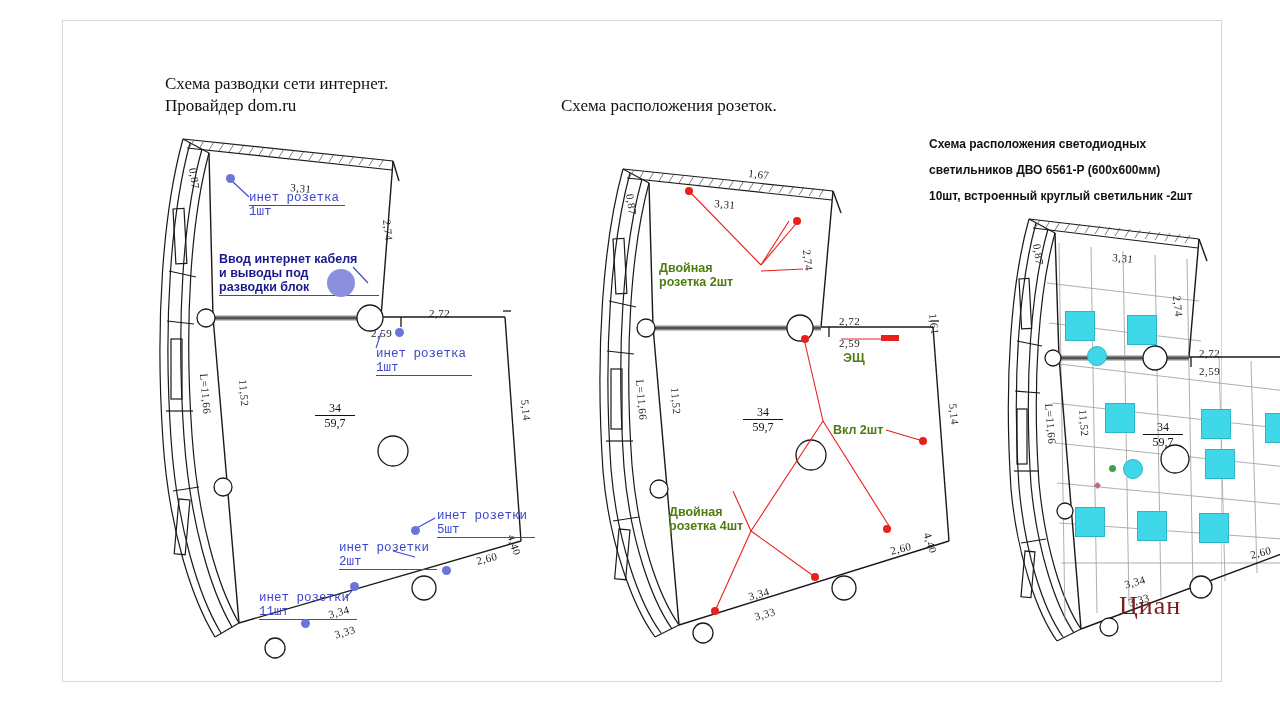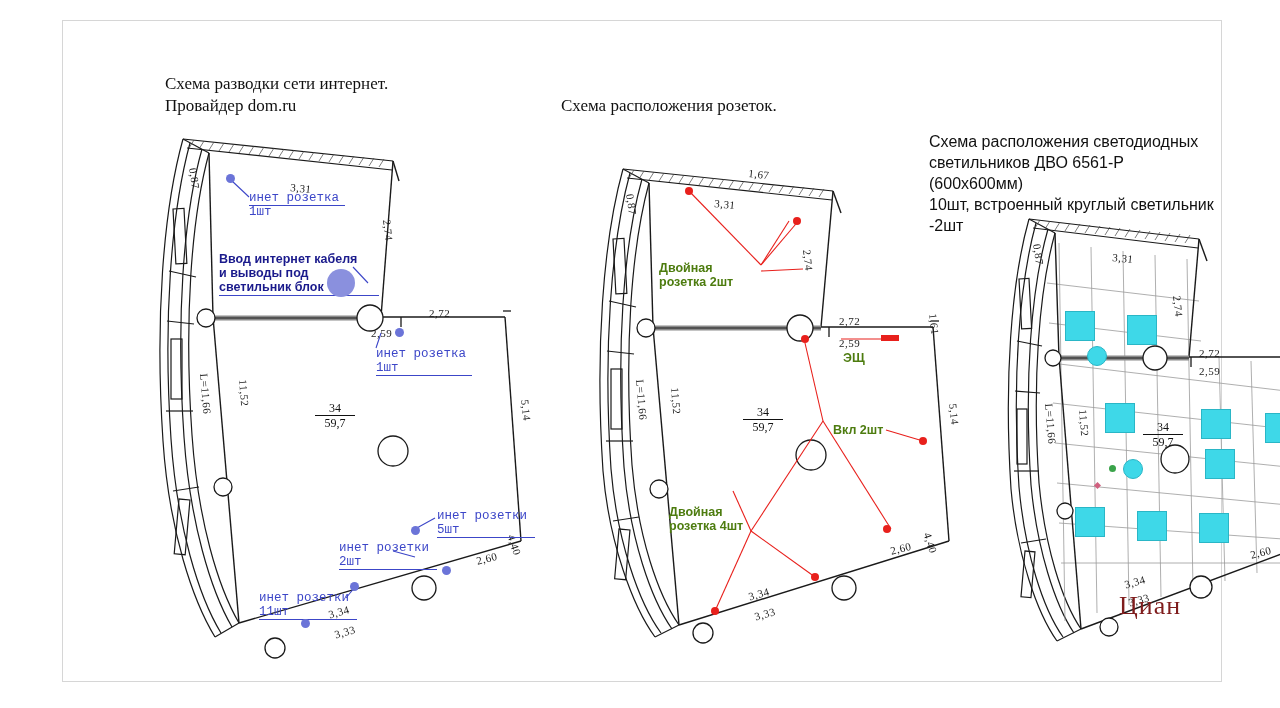--- a/index.html
+++ b/index.html
@@ -32,24 +32,24 @@
   
   .title {
     position: absolute;
     color: #111111;
     font-size: 17px;
     line-height: 22px;
     white-space: pre-line;
     font-family: "Liberation Serif", serif;
   }
   .title.small {
-    font-size: 16px;
-    line-height: 21px;
+    font-size: 12px;
+    line-height: 26px;
     font-family: "Liberation Sans", sans-serif;
-    font-weight: 400;
+    font-weight: 700;
   }
   #title1 { left: 102px; top: 52px; }
   #title2 { left: 498px; top: 74px; }
   #title3 { left: 866px; top: 110px; }
 
   
   .lbl {
     position: absolute;
     font-size: 12.5px;
     line-height: 14px;
@@ -241,21 +241,21 @@
         <span class="bar"></span>
         <span class="num">59,7</span>
       </div>
 
       <div class="lbl blue thin" style="left:186px;top:170px;">инет розетка
 1шт</div>
       <div class="ul" style="left:186px;top:184px;width:96px;"></div>
 
       <div class="lbl dark" style="left:156px;top:231px;">Ввод интернет кабеля
 и выводы под
-светильник блок</div>
+разводки блок</div>
       <div class="ul" style="left:156px;top:274px;width:160px;"></div>
 
       <div class="lbl blue thin" style="left:313px;top:326px;">инет розетка
 1шт</div>
       <div class="ul" style="left:313px;top:354px;width:96px;"></div>
 
       <div class="lbl blue thin" style="left:374px;top:488px;">инет розетки
 5шт</div>
       <div class="ul" style="left:374px;top:516px;width:98px;"></div>
 

